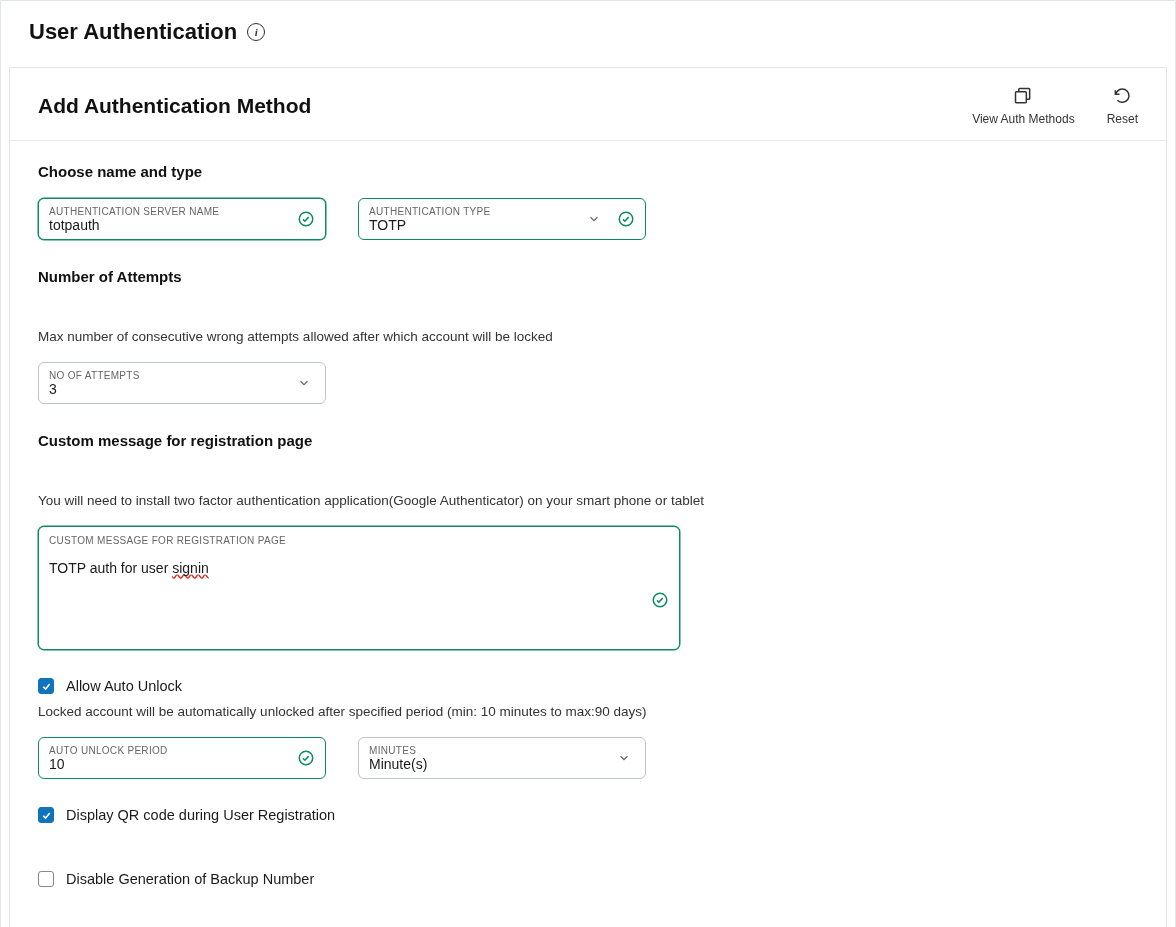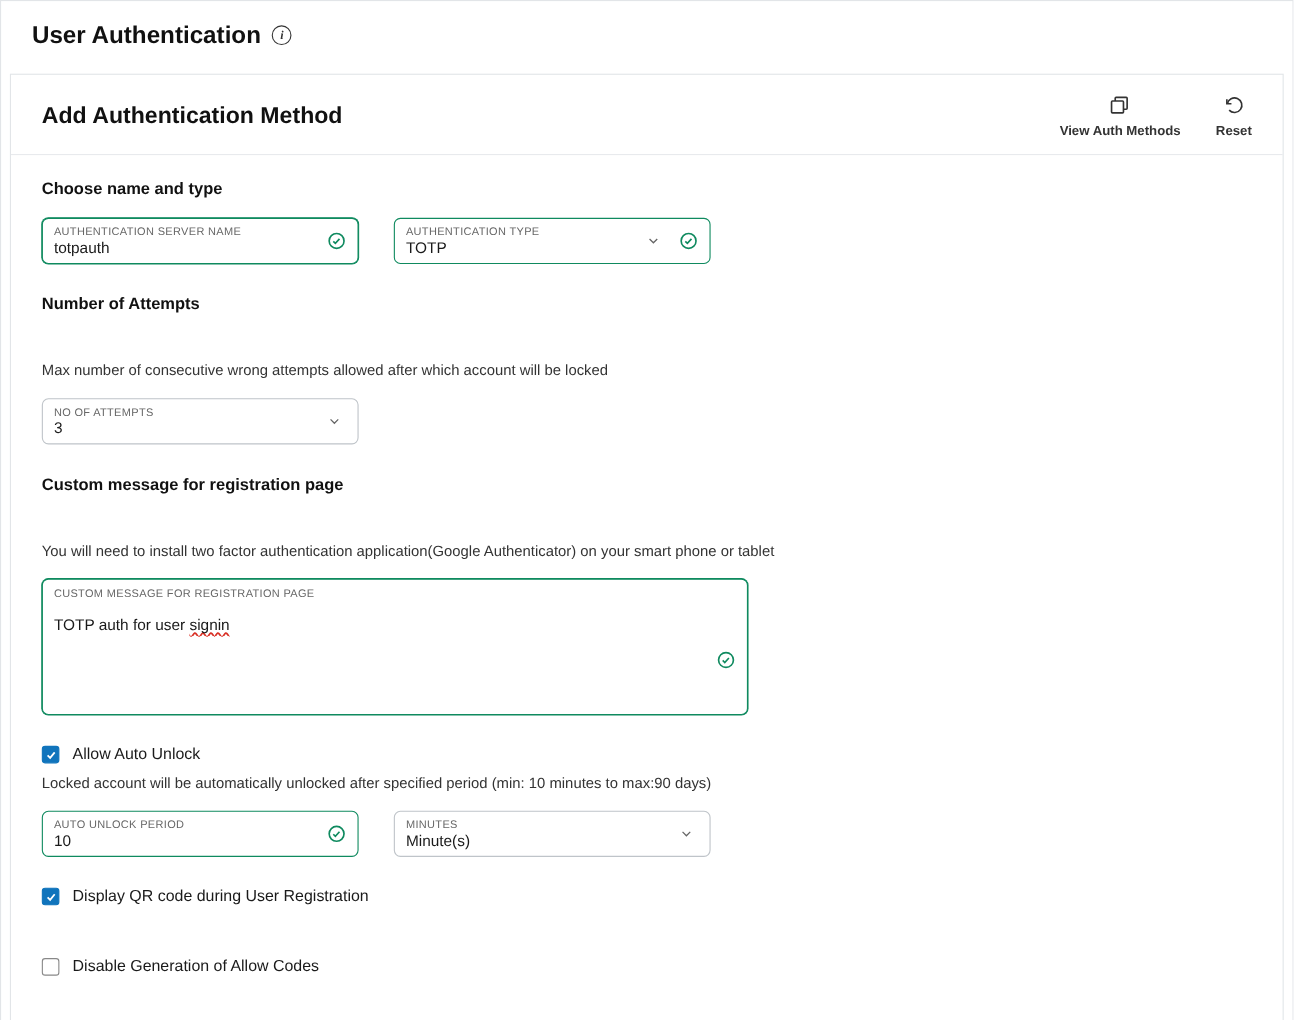--- a/index.html
+++ b/index.html
@@ -57,21 +57,20 @@
     gap: 20px;
   }
   .panel-head h2 {
     font-size: 21px;
     font-weight: 700;
     color: #111;
   }
   .panel-actions {
     display: flex;
     gap: 32px;
-    font-weight: bold;
   }
   .panel-action {
     display: flex;
     flex-direction: column;
     align-items: center;
     gap: 6px;
     cursor: pointer;
     font-size: 12px;
     color: #333;
   }
@@ -350,21 +349,21 @@
         <span class="cb checked">
           <svg viewBox="0 0 24 24" fill="none" stroke="#fff" stroke-width="3.5">
               <path d="M5 12.5 l5 5 9-11"></path>
             </svg>
         </span>
         <span class="cb-label">Display QR code during User Registration</span>
       </div>
 
       <div class="cb-row">
         <span class="cb unchecked"></span>
-        <span class="cb-label">Disable Generation of Allow Codes</span>
+        <span class="cb-label">Disable Generation of Backup Number</span>
       </div>
 
       <div class="spacer-lg"></div>
 
       <div class="footer-actions">
         <button class="btn btn-secondary">Cancel</button>
         <button class="btn btn-primary">Add</button>
       </div>
 
     </div>

